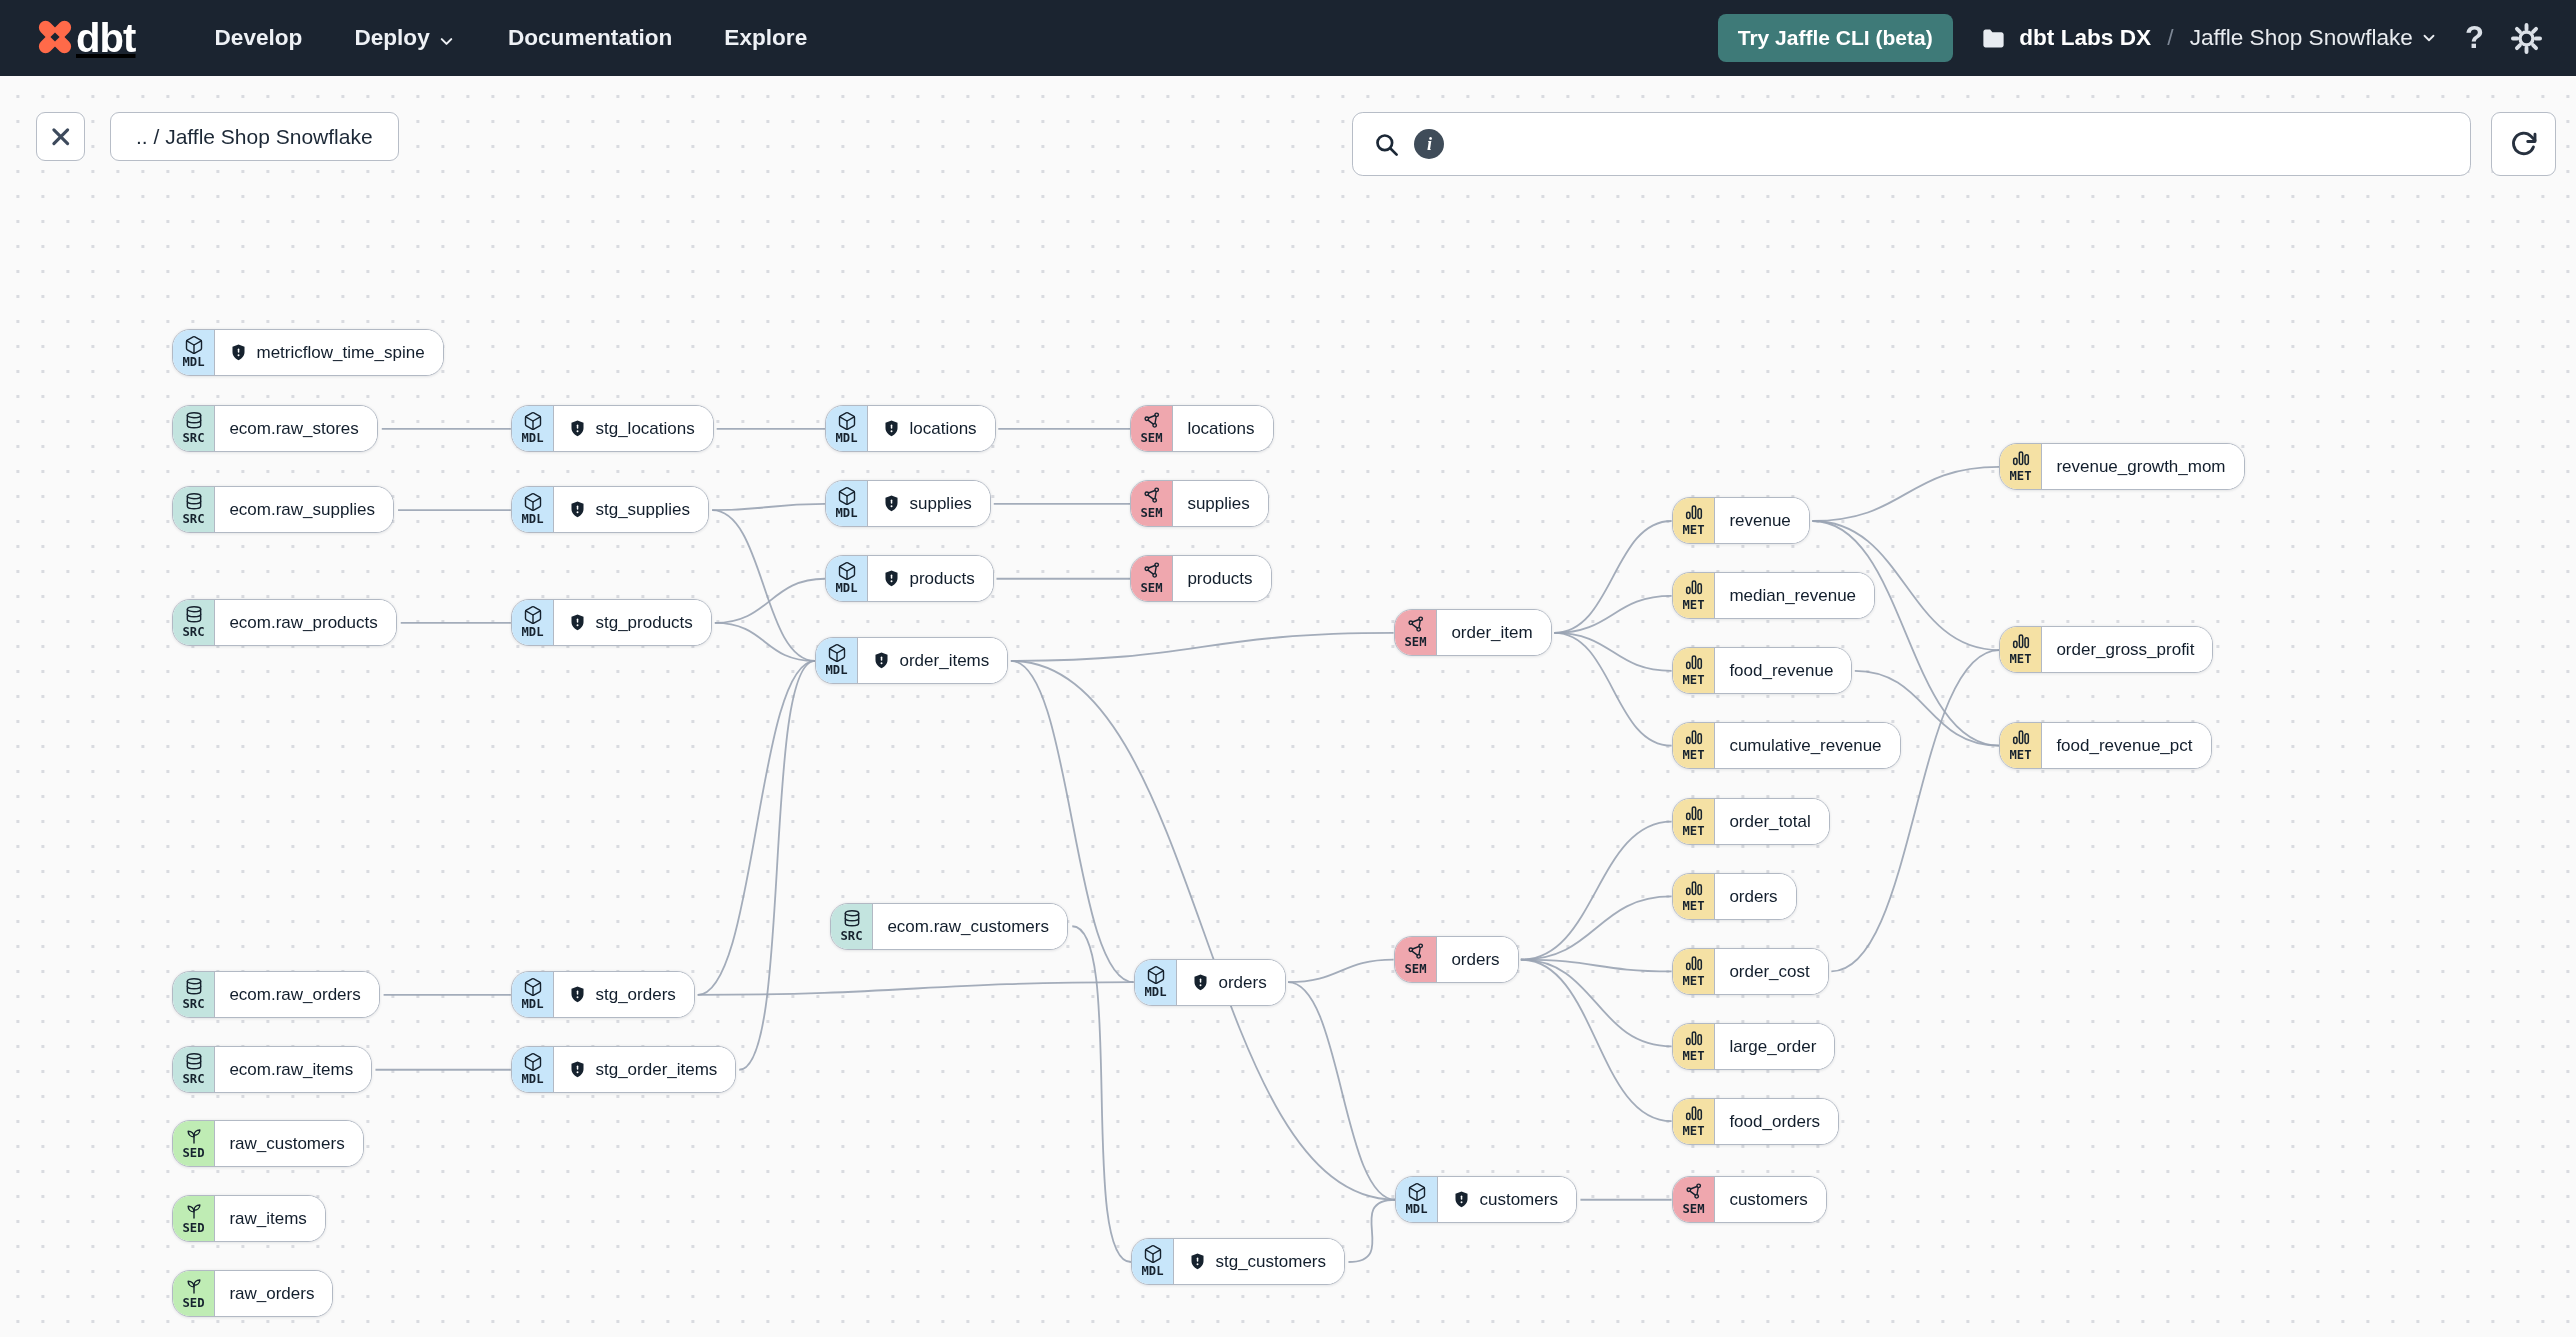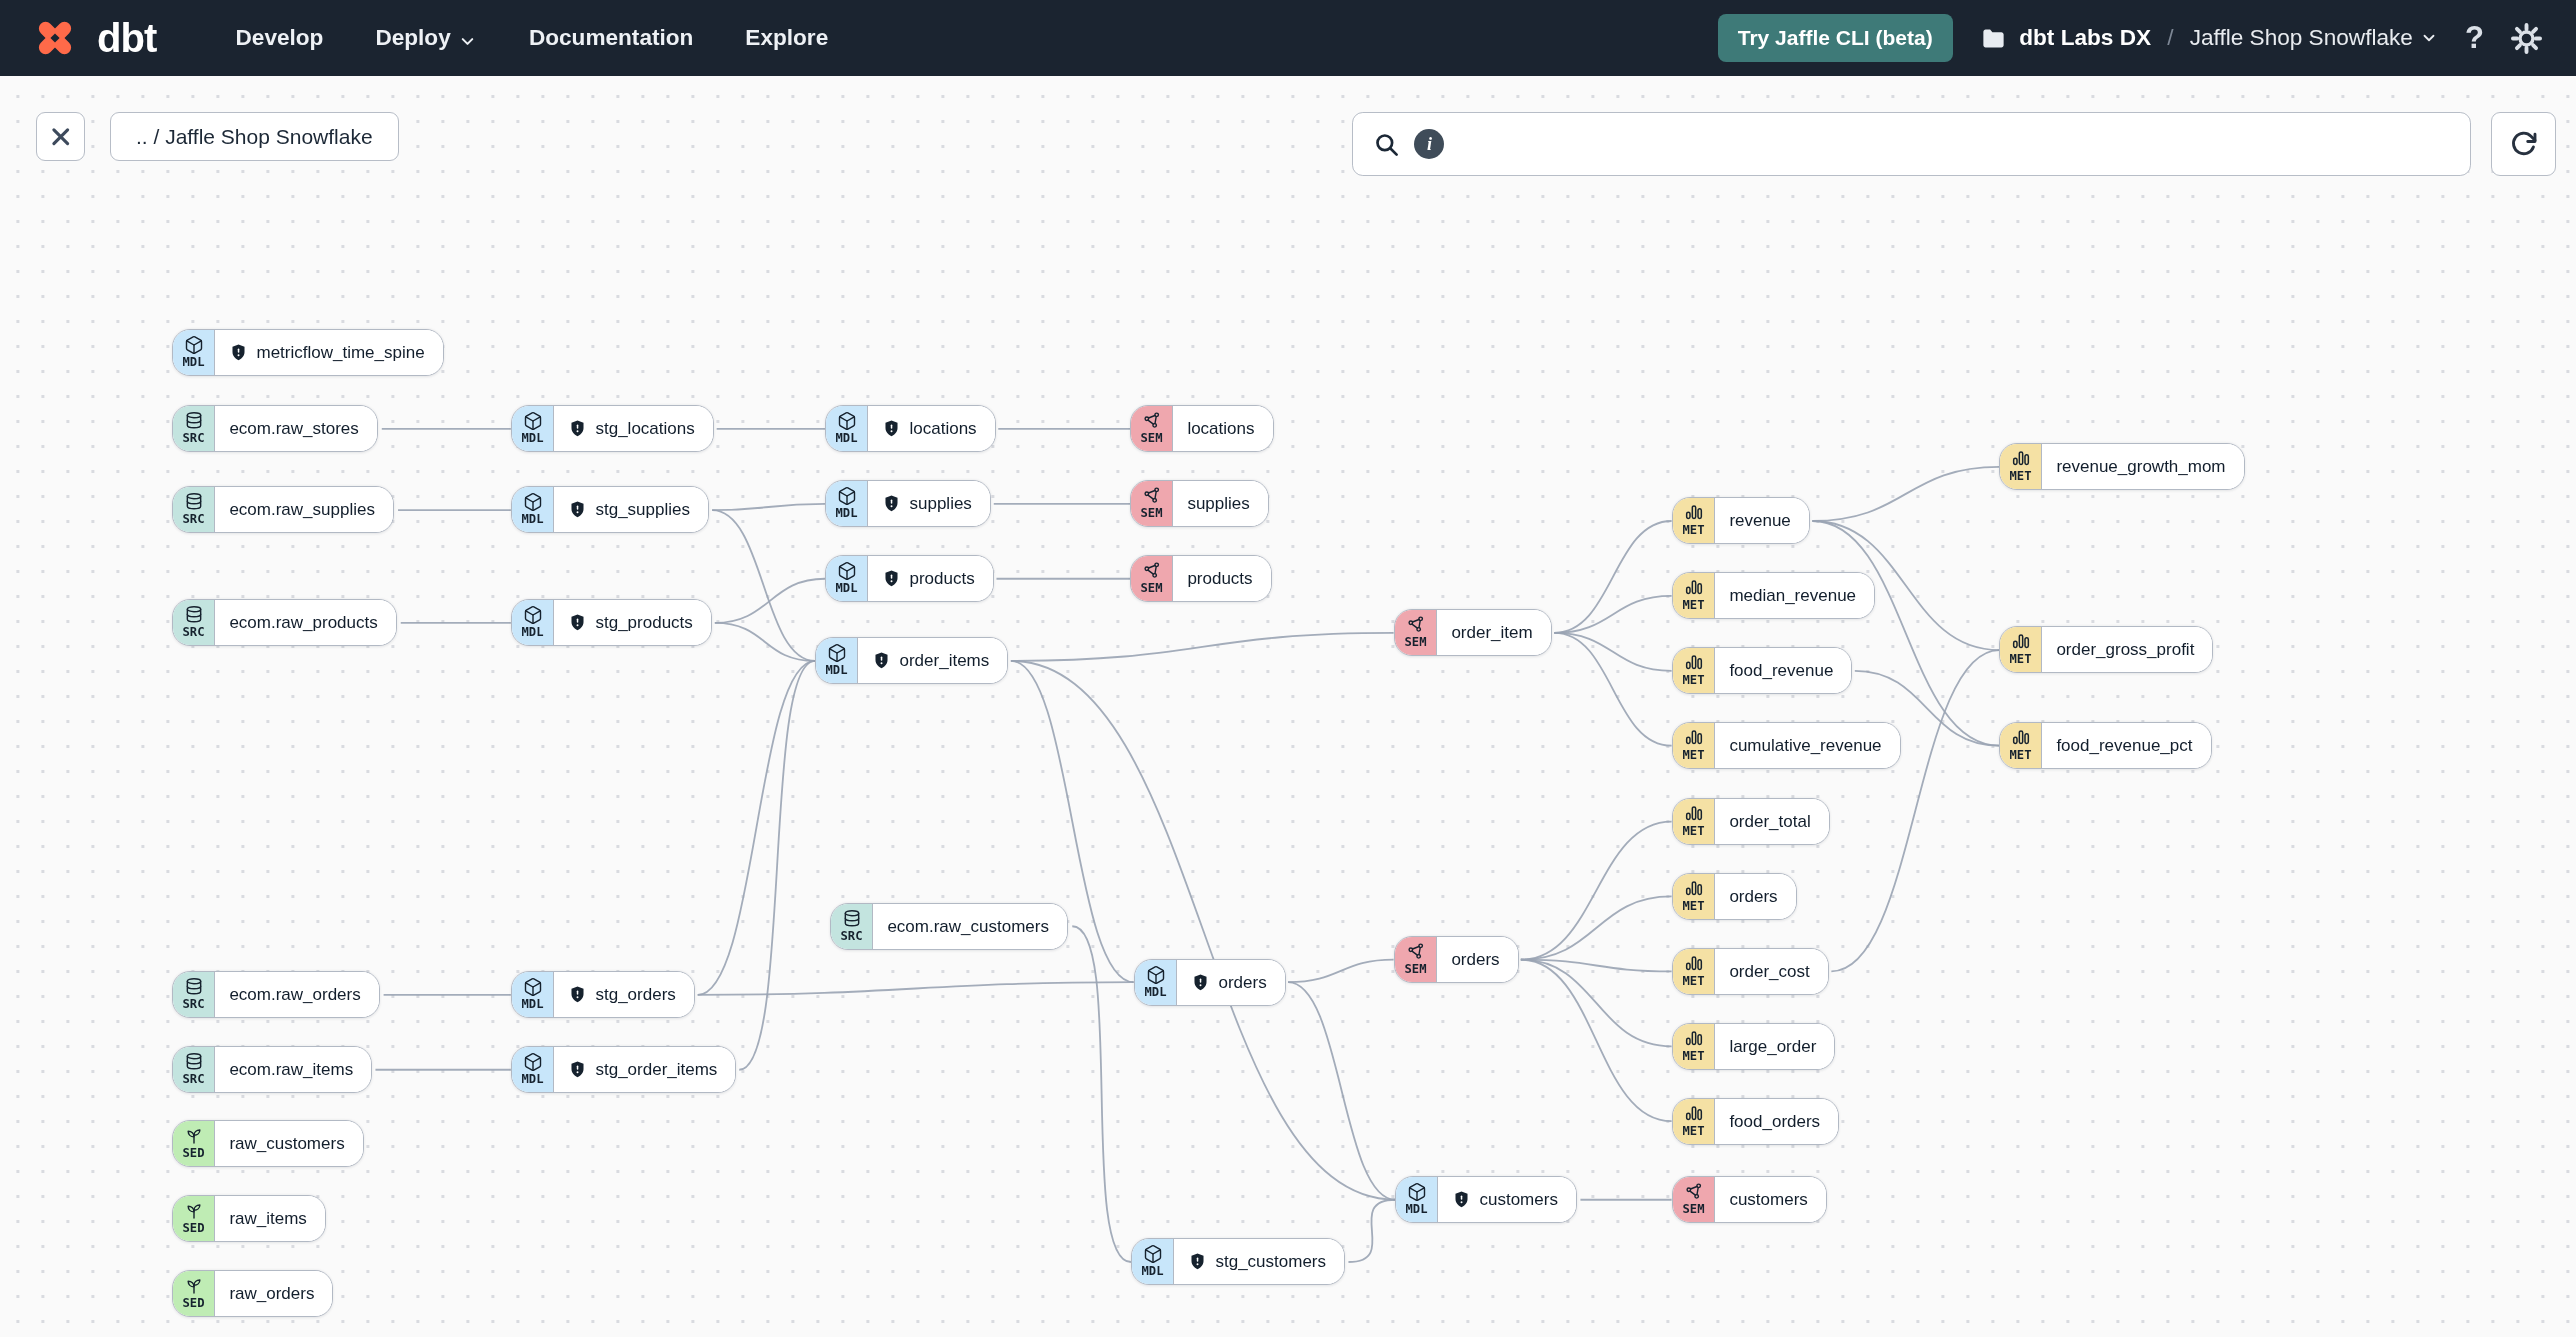--- a/index.html
+++ b/index.html
@@ -10,21 +10,21 @@
   #canvas { position:absolute; left:0; top:0; width:2576px; height:1338px;
     background-color:#fafafa;
     background-image:radial-gradient(circle, #d9dbe0 1.5px, transparent 1.5px);
     background-size:25px 25px; background-position:5.4px 9px; }
   #edges { position:absolute; left:0; top:0; }
   #nodes { position:absolute; left:0; top:0; width:100%; height:100%; }
 
   
   .navbar { position:absolute; left:0; top:0; width:2576px; height:76px;
     background:#1b2430; display:flex; align-items:center; padding:0 34px; z-index:20; }
-  .logo-wrap { display:flex; align-items:center; gap:21px; cursor:pointer; }
+  .logo-wrap { display:flex; gap:0; cursor:pointer;text-decoration:underline; }
   .logo-word { color:#fff; font-size:40px; font-weight:bold; letter-spacing:-0.9px; }
   .menu { display:flex; align-items:center; gap:52px; margin-left:79px; }
   .menu-item { color:#eef1f5; font-size:22.6px; font-weight:bold; display:flex;
     align-items:flex-end; gap:7.2px; cursor:pointer; }
   .nav-right { margin-left:auto; display:flex; align-items:center; gap:27px; }
   .cta { background:#3e7a78; color:#fff; border:none; border-radius:8.1px;
     font-family:inherit; font-size:21px; font-weight:bold; padding:11.7px 20px; cursor:pointer; }
   .acct { display:flex; align-items:center; gap:12.6px; color:#fff; }
   .acct-name { font-size:22.6px; font-weight:bold; }
   .acct-sep { color:#7d8795; font-size:22.6px; padding:0 3.6px; }

